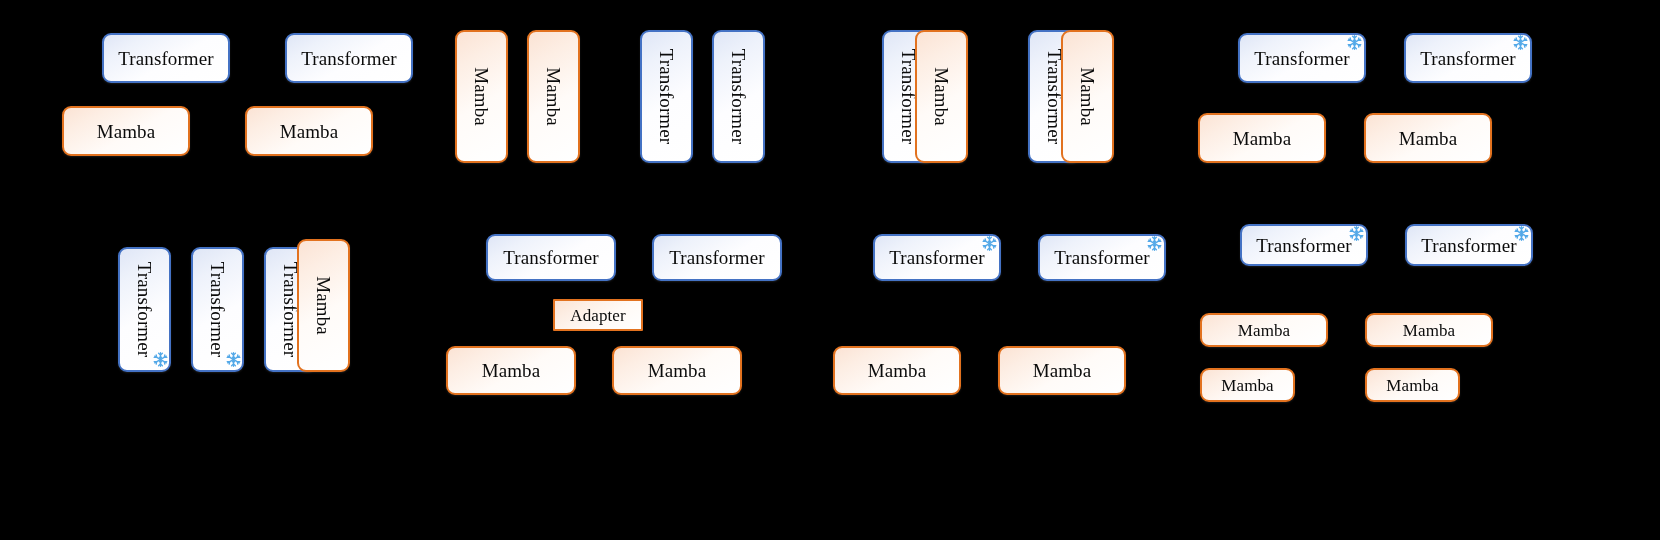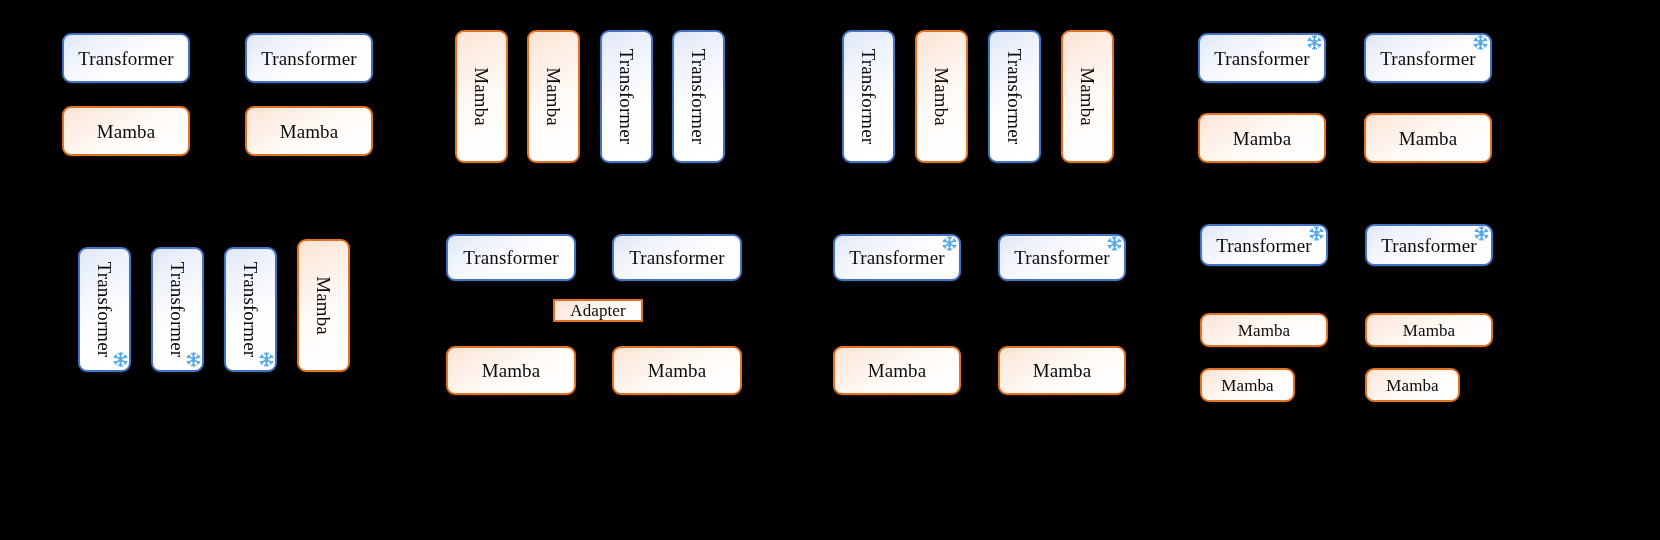--- a/index.html
+++ b/index.html
@@ -7,21 +7,21 @@
   body{width:1660px;height:540px;position:relative;overflow:hidden;
        font-family:"Liberation Serif","DejaVu Serif",serif;}
   #stage{position:relative;width:1660px;height:540px;background:#000;}
 
   .blk{position:absolute;box-sizing:border-box;border-radius:9px;
        display:flex;align-items:center;justify-content:center;
        color:#0b0b0b;overflow:visible;}
 
   .blk.tf{border:2.2px solid #4472C4;
      background:linear-gradient(150deg,#dfe6f6 0%,#eef2fb 22%,#fdfdff 55%,#ffffff 100%);
-     box-shadow:0 1px 2px rgba(255,255,255,.10);}
+     box-shadow:0 1px 2px rgba(255,255,255,.10);margin-left:40px;}
   .blk.mb{border:2.2px solid #E2721F;
      background:linear-gradient(150deg,#fbe3d4 0%,#fdeee4 22%,#fffbf8 55%,#ffffff 100%);
      box-shadow:0 1px 2px rgba(255,255,255,.10);}
   .blk.ad{border:2.2px solid #E2721F;border-radius:1px;
      background:linear-gradient(150deg,#fbe3d4 0%,#fdeee4 25%,#fffaf6 60%,#ffffff 100%);}
 
   .lbl{font-size:19px;line-height:1;white-space:nowrap;letter-spacing:.1px;}
   .lbl.sm{font-size:17px;}
   .blk.vert .lbl{transform:rotate(90deg);transform-origin:center center;}
 
@@ -230,21 +230,21 @@
         <span class="lbl">Mamba</span>
       </div>
     </div>
     <div style="position: absolute; left: 0px; top: 0px; width: 100%; height: 100%;">
       <div class="blk tf horiz" style="left: 446px; top: 234px; width: 130px; height: 47px;">
         <span class="lbl">Transformer</span>
       </div>
       <div class="blk tf horiz" style="left: 612px; top: 234px; width: 130px; height: 47px;">
         <span class="lbl">Transformer</span>
       </div>
-      <div class="blk ad horiz" style="left: 553px; top: 299px; width: 90px; height: 23px;">
+      <div class="blk ad horiz" style="left: 553px; top: 299px; width: 90px; height: 32px;">
         <span class="lbl sm">Adapter</span>
       </div>
       <div class="blk mb horiz" style="left: 446px; top: 346px; width: 130px; height: 49px;">
         <span class="lbl">Mamba</span>
       </div>
       <div class="blk mb horiz" style="left: 612px; top: 346px; width: 130px; height: 49px;">
         <span class="lbl">Mamba</span>
       </div>
     </div>
     <div style="position: absolute; left: 0px; top: 0px; width: 100%; height: 100%;">

